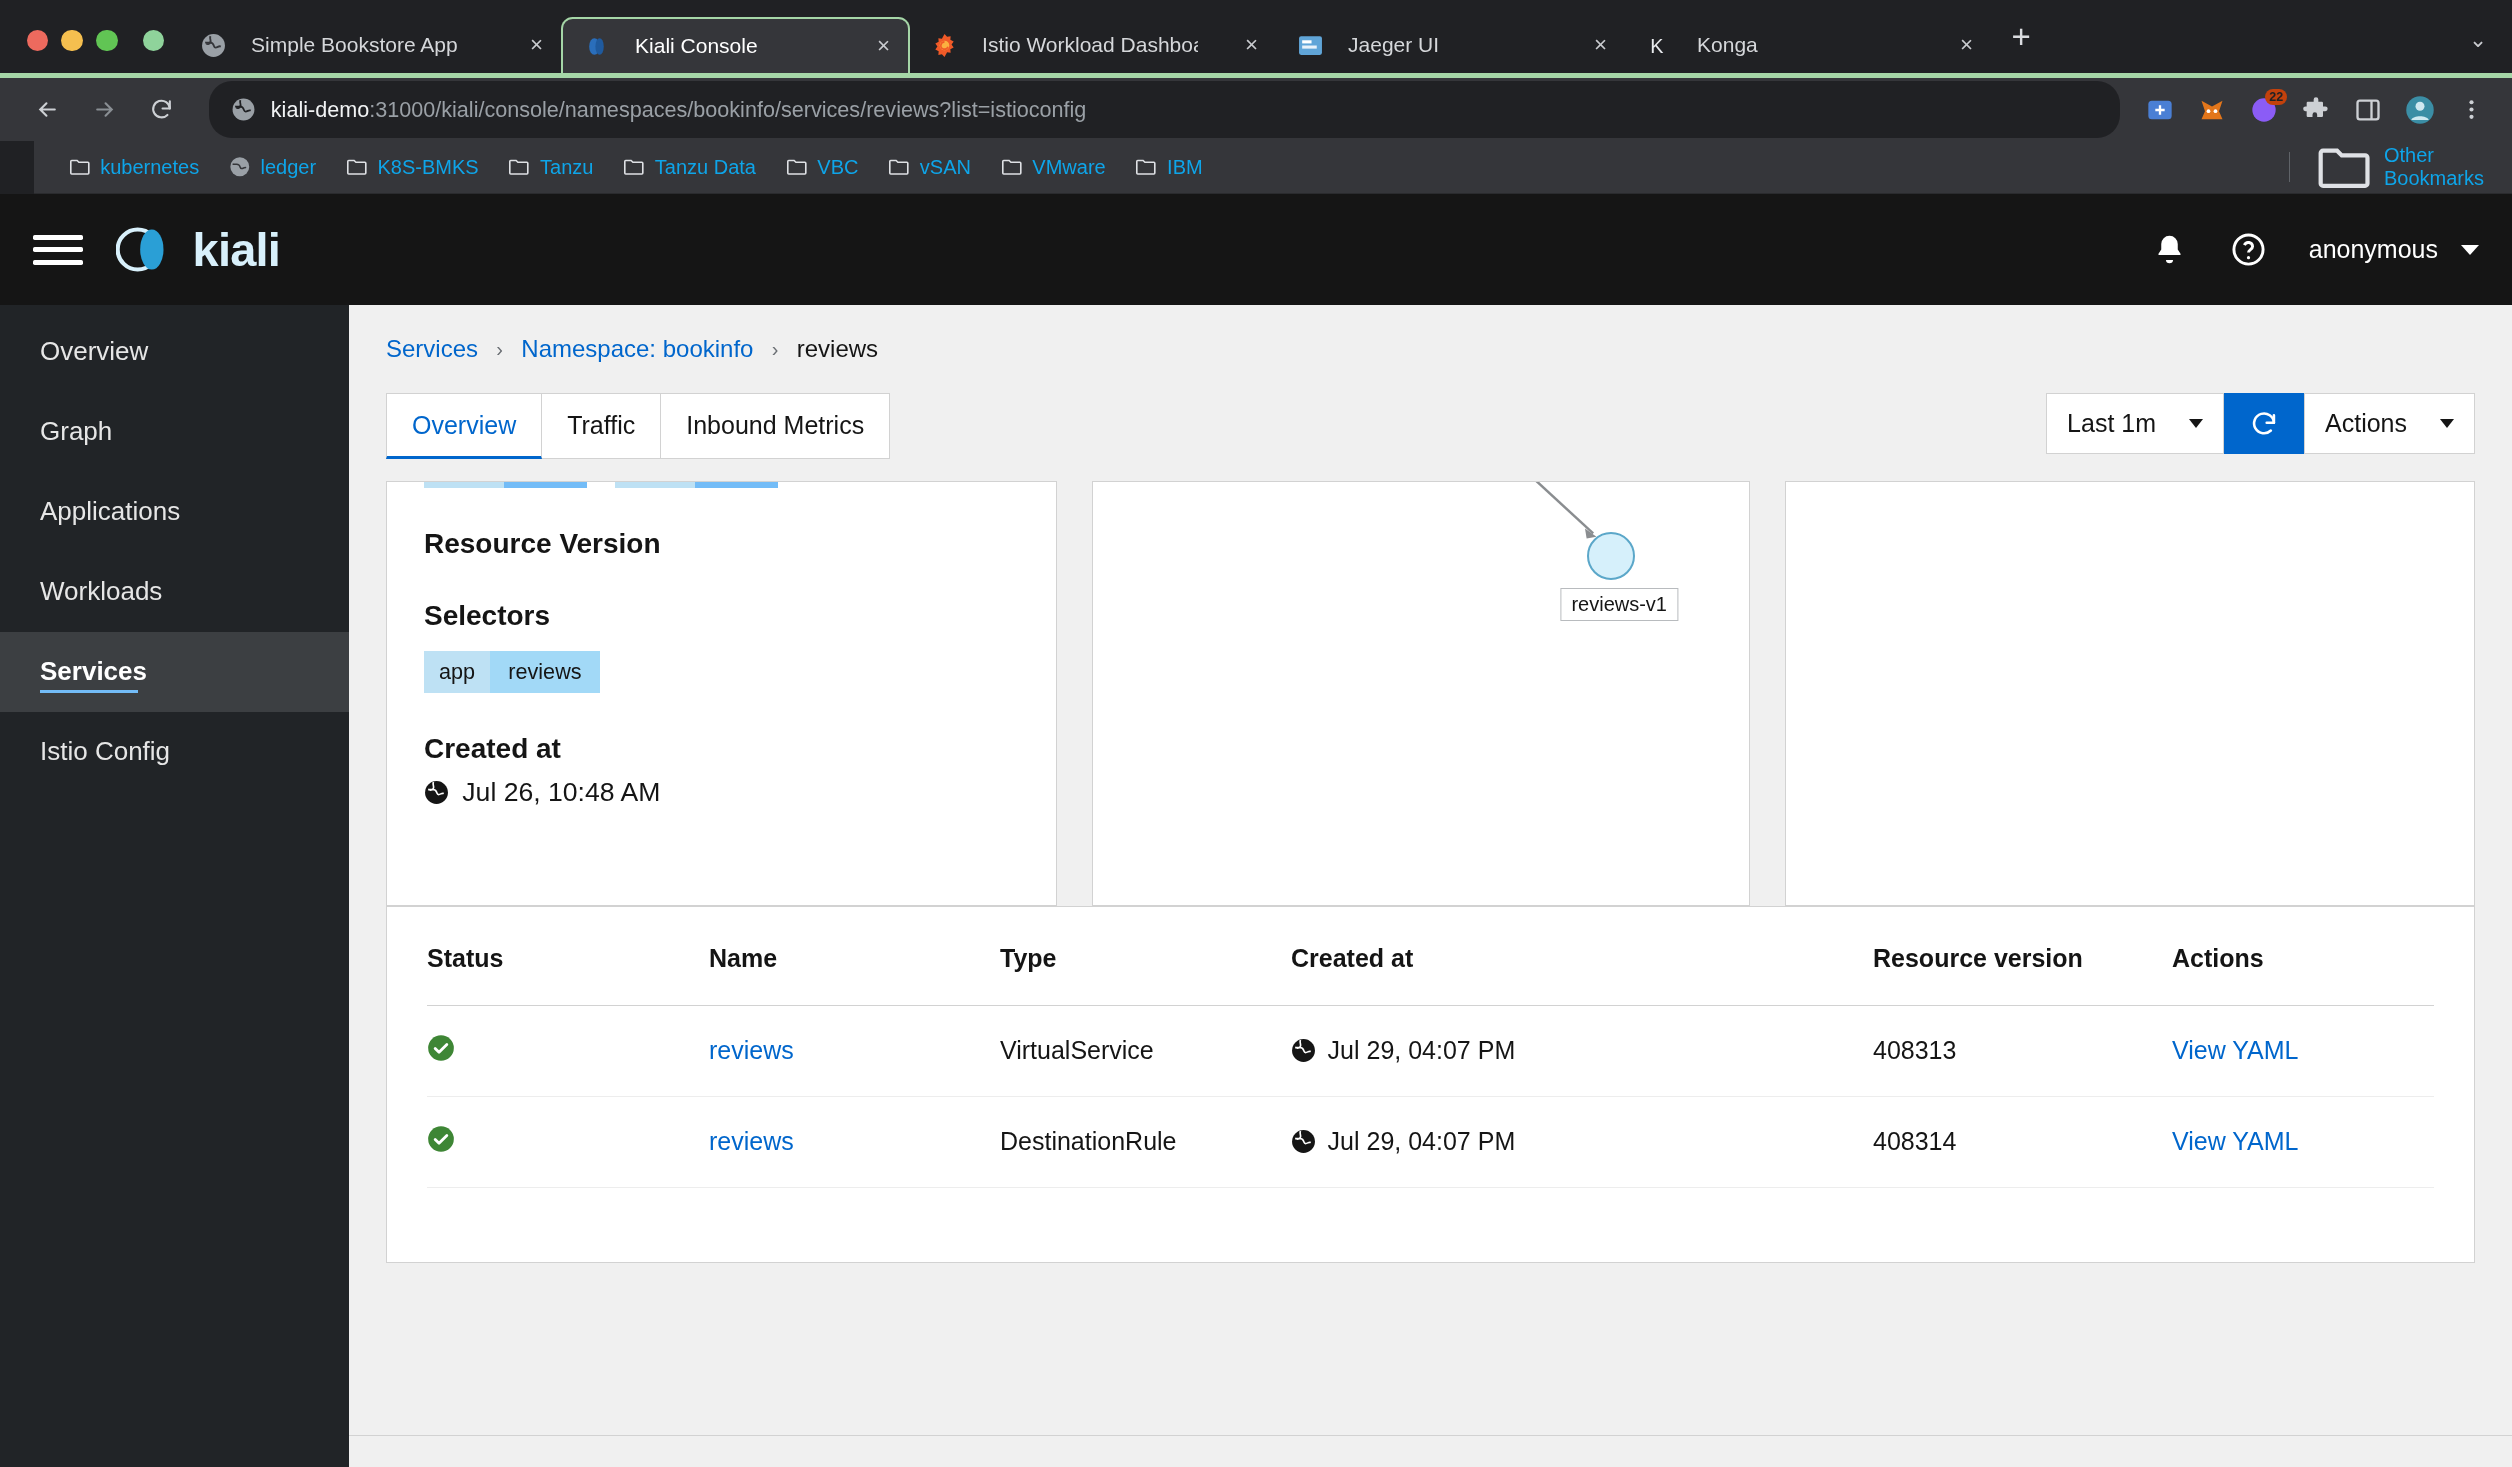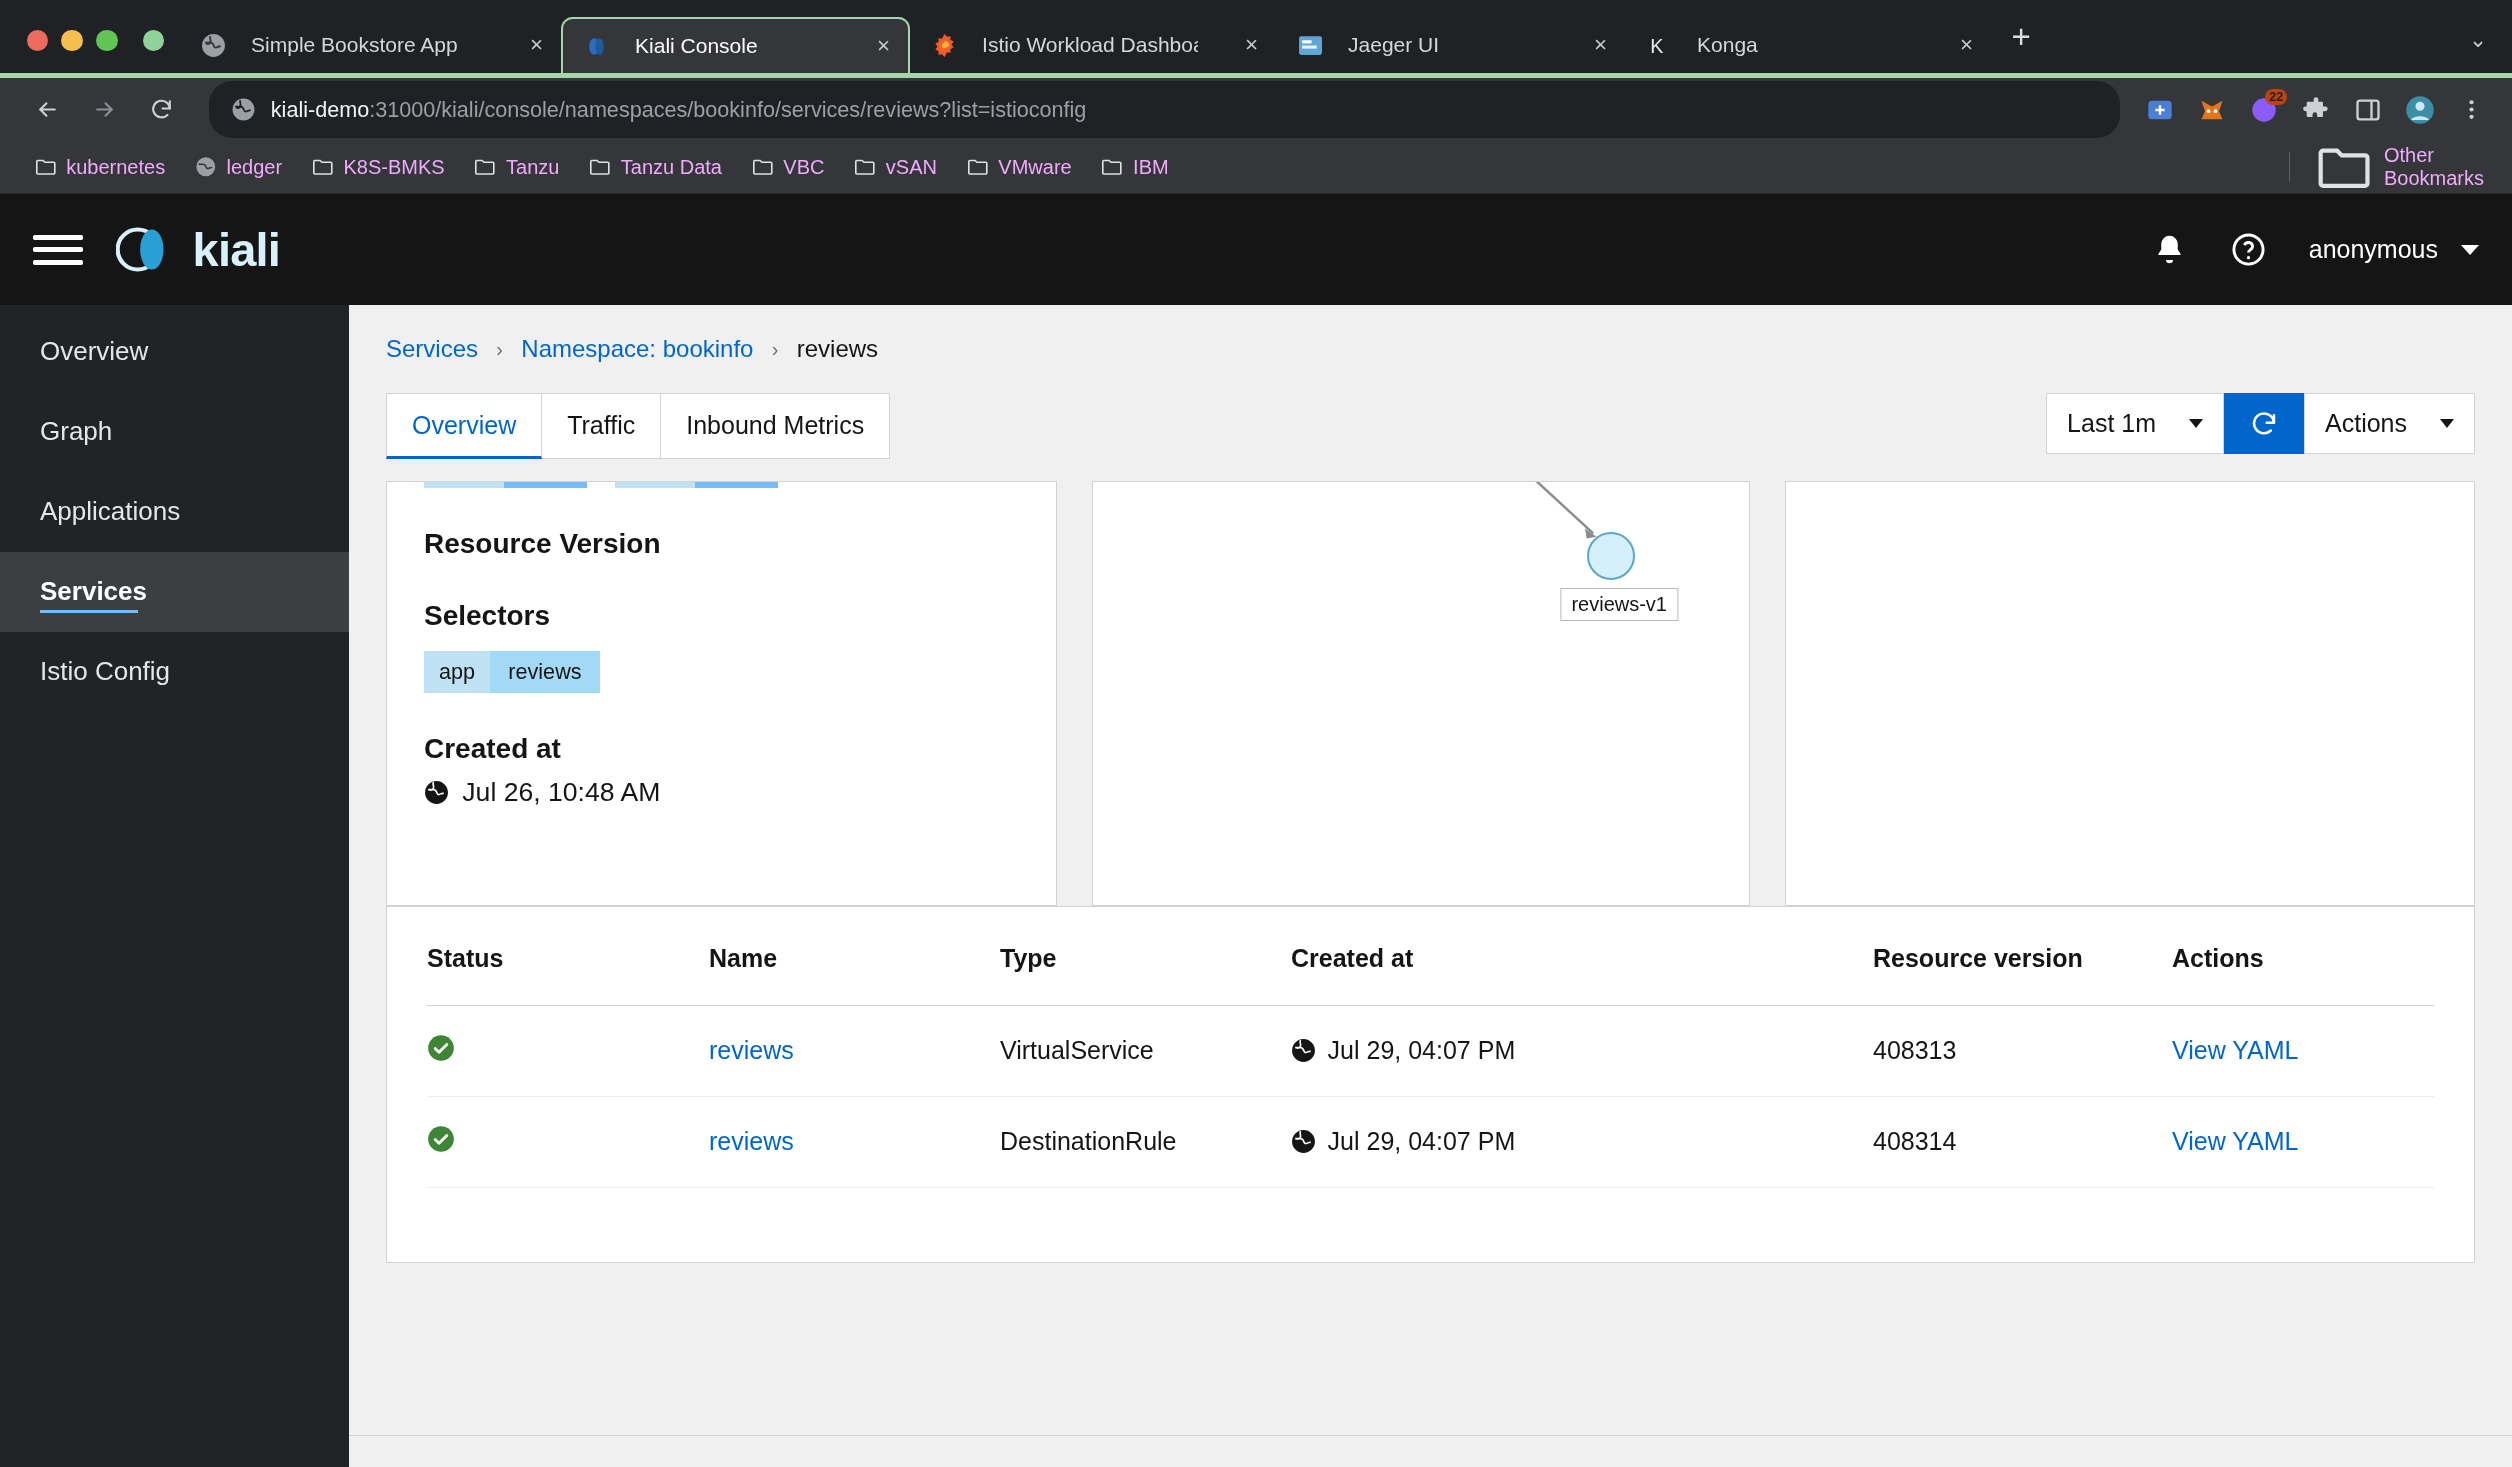--- a/index.html
+++ b/index.html
@@ -80,22 +80,23 @@
   .toolbar-icons { display: flex; align-items: center; gap: 15px; }
   .ticon { width: 37px; height: 37px; display:flex; align-items:center; justify-content:center; position: relative; }
   .badge22 {
     position:absolute; top:-1.7px; right:-5px; background:#c2410c; color:#202124;
     font-size:12.5px; border-radius:8.3px; padding:0.8px 4.2px; font-weight:bold;
   }
 
   
   .bookmarks {
     height: 53px; background: #35363a; display: flex; align-items: center;
-    padding: 0 23px; gap: 6.6px; color: #f0abfc; font-size: 20px;
+    padding: 0 23px; gap: 6.6px; color: #0ea5e9; font-size: 20px;
     border-bottom: 0.8px solid #2a2b2e;
+    margin-left: 34px;
   }
   .bm { display: flex; align-items: center; gap: 10px; padding: 5px 11.6px; white-space: nowrap; }
   .bm .bmi { width: 21.6px; height: 21.6px; flex: 0 0 21.6px; }
   .bm-right { margin-left: auto; display:flex; align-items:center; gap: 11.6px; padding-right: 5px; }
   .bm-sep { width:0.8px; height:30px; background:#5f6368; margin:0 15px; }
 
   
   .kiali { position: relative; width: 100%; height: 1278px; background: #fff; }
   .kheader {
     height: 111px; background: #151515; display: flex; align-items: center;
@@ -476,20 +477,23 @@
 
       <div class="ksidebar">
         <div class="nav-item">
           <span>Overview</span>
         </div>
         <div class="nav-item">
           <span>Graph</span>
         </div>
         <div class="nav-item">
           <span>Applications</span>
+        </div>
+        <div class="nav-item">
+          <span>Workloads</span>
         </div>
         <div class="nav-item active">
           <span>Services</span>
         </div>
         <div class="nav-item">
           <span>Istio Config</span>
         </div>
       </div>
 
       <div class="kmain">

